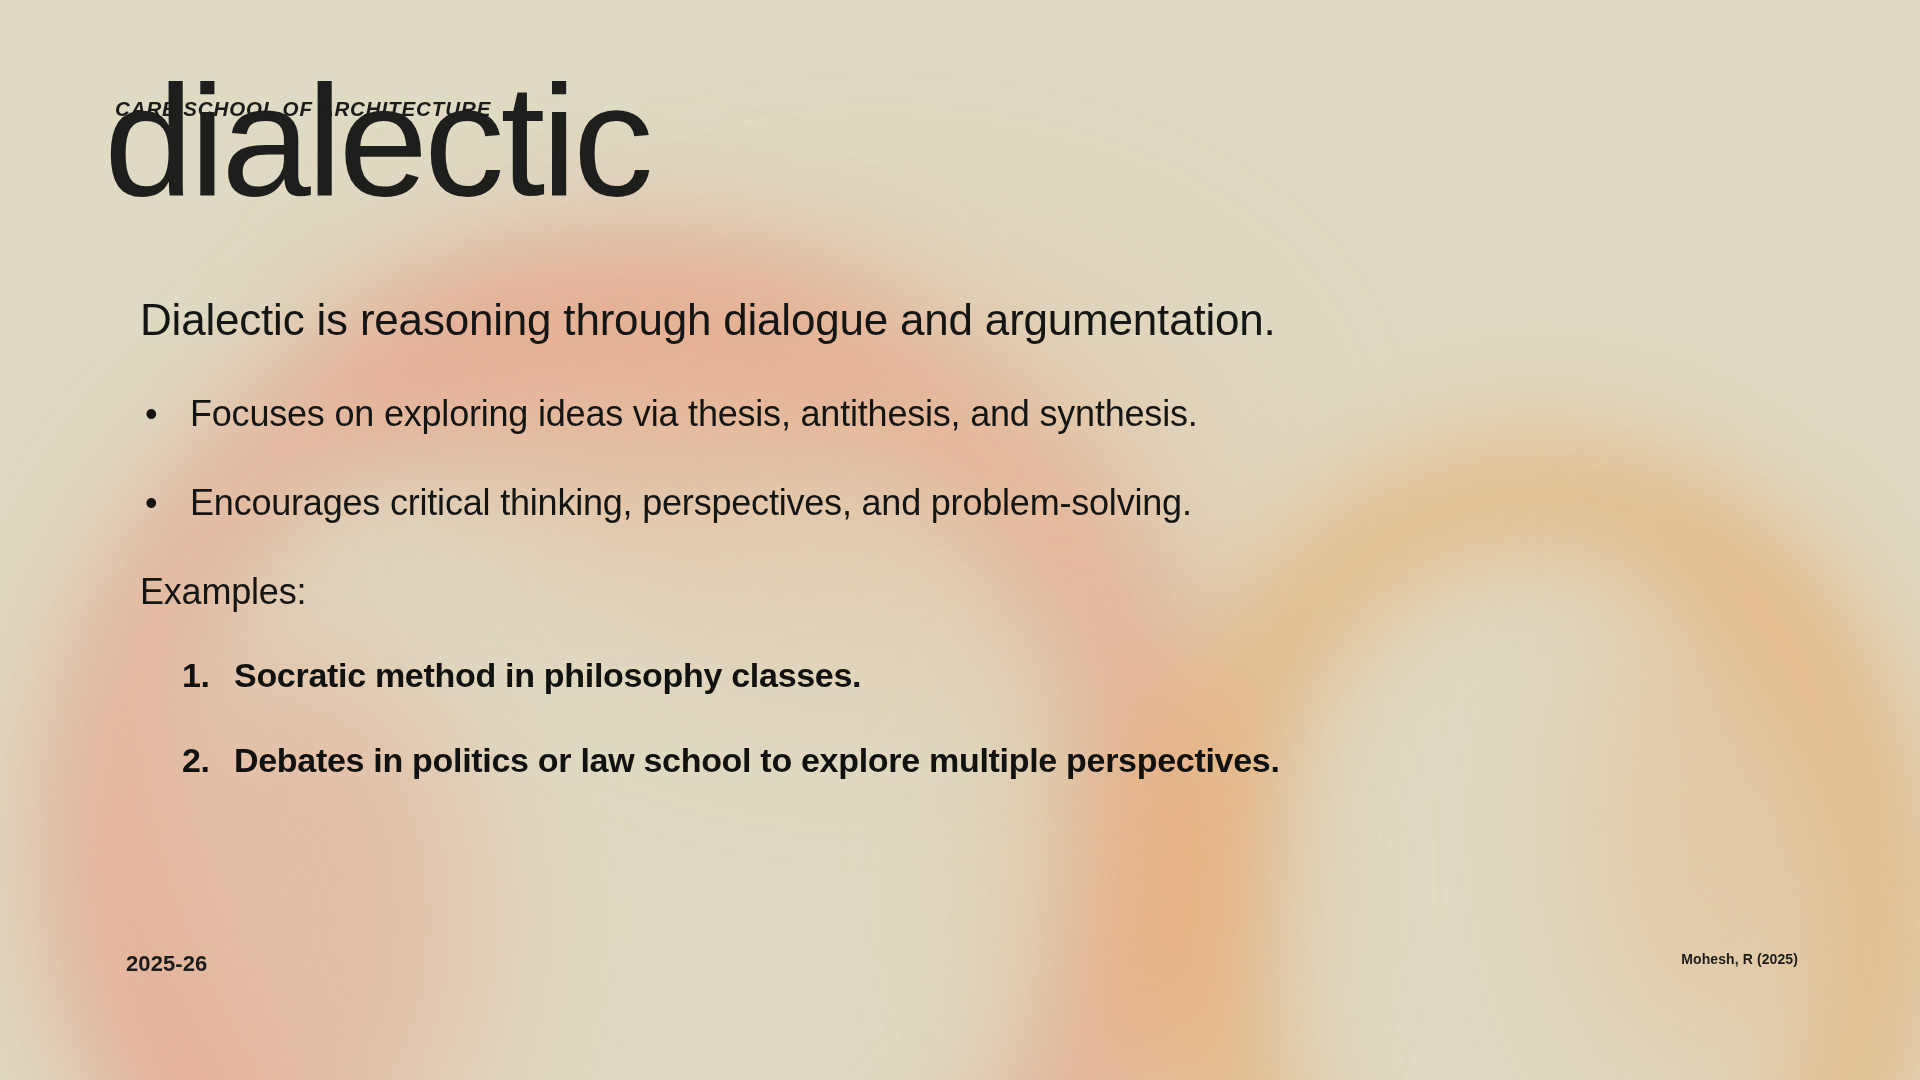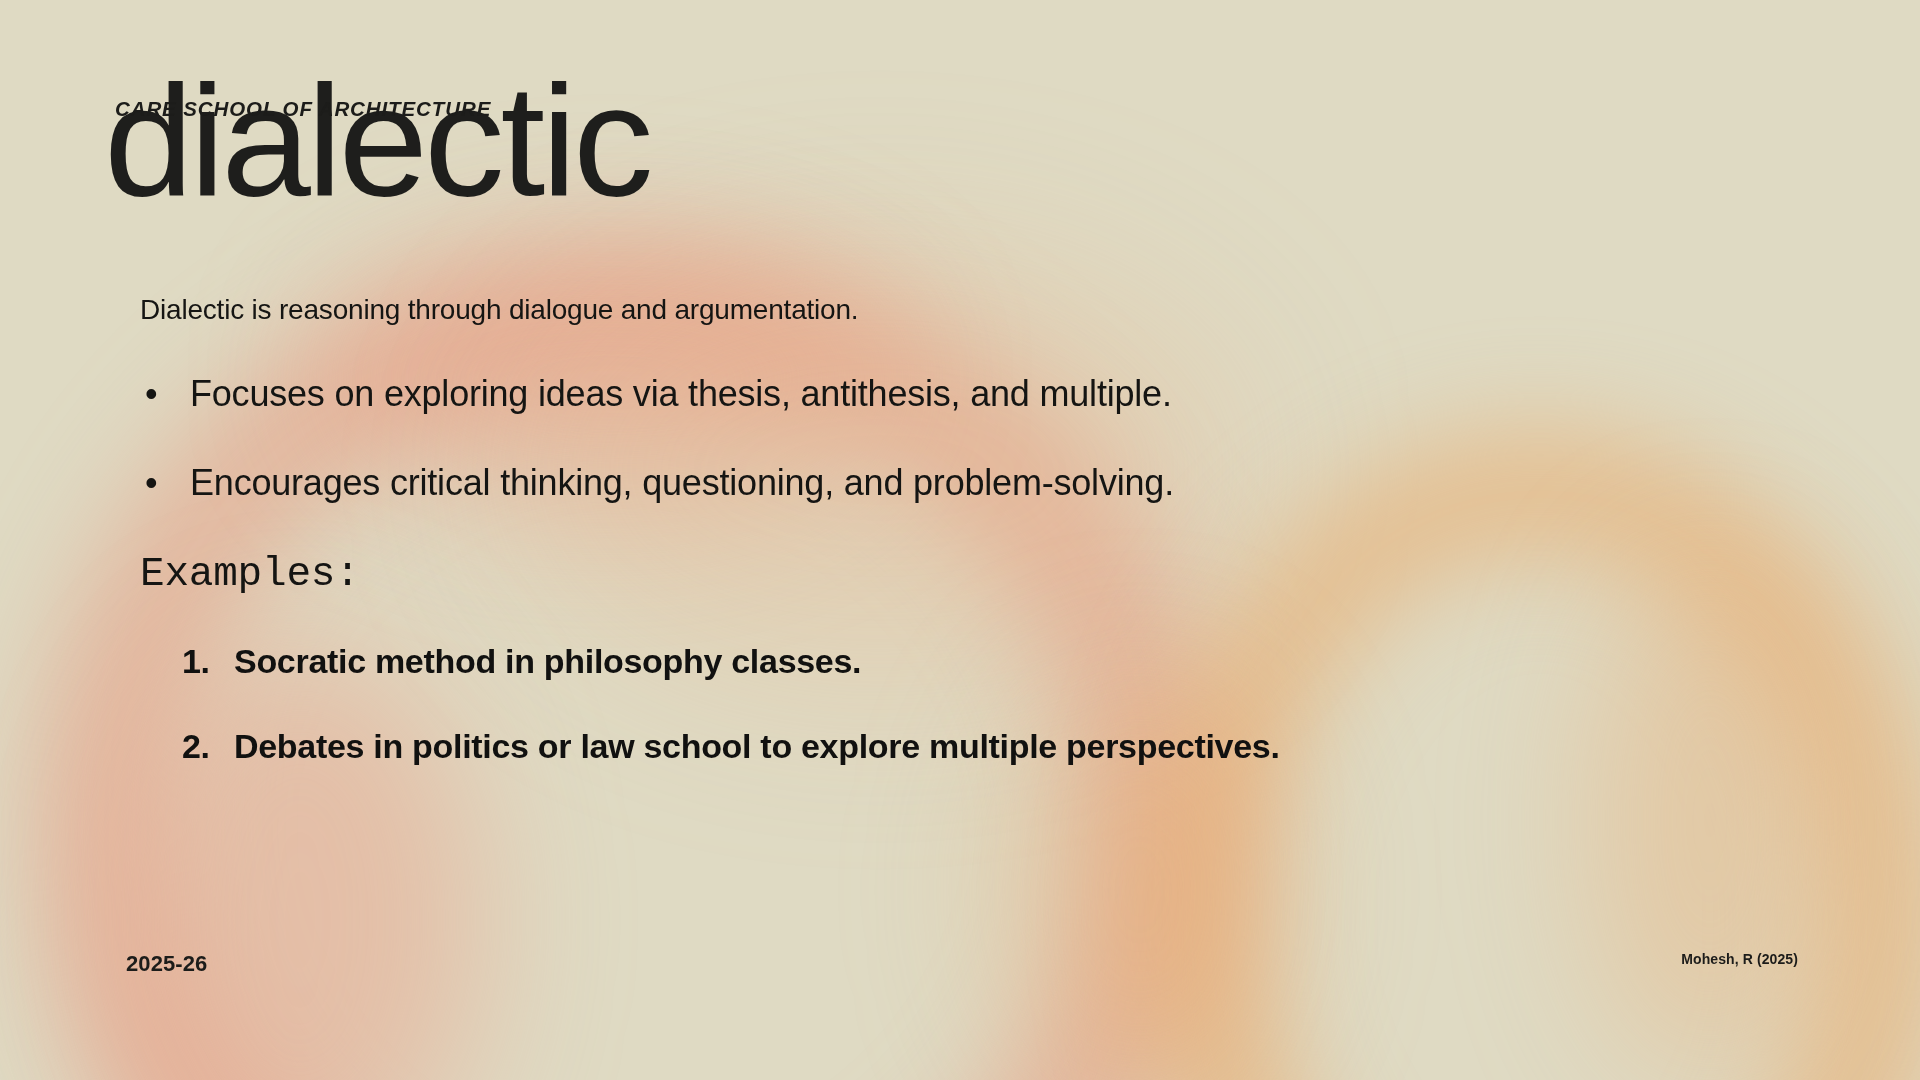--- a/index.html
+++ b/index.html
@@ -138,21 +138,21 @@
   
   .content {
     position: absolute;
     left: 140px;
     top: 292px;
     width: 1640px;
     z-index: 4;
   }
 
   .lead {
-    font-size: 28px;
+    font-size: 44px;
     line-height: 1.25;
     color: #151513;
     margin: 0 0 44px 0;
     font-weight: 400;
     letter-spacing: -0.2px;
   }
 
   .bullets {
     list-style: none;
     margin: 0 0 14px 0;
@@ -170,26 +170,25 @@
   .bullets li .dot {
     position: absolute;
     left: 5px;
     top: 0;
     font-size: 36px;
     line-height: 1.25;
     color: #151513;
   }
 
   .examples-label {
-    font-size: 41px;
+    font-size: 36px;
     line-height: 1.25;
     color: #151513;
     margin: 0 0 40px 0;
     letter-spacing: -0.2px;
-    font-family: Liberation Mono, monospace;
   }
 
   .numbered {
     list-style: none;
     margin: 0;
     padding: 0 0 0 42px;
   }
   .numbered li {
     position: relative;
     font-size: 34px;
@@ -253,25 +252,25 @@
     <div class="eyebrow">CARE SCHOOL OF ARCHITECTURE</div>
   </div>
 
   <div class="content">
 
     <p class="lead">Dialectic is reasoning through dialogue and argumentation.</p>
 
     <ul class="bullets">
       <li>
         <span class="dot">•</span>
-        <span>Focuses on exploring ideas via thesis, antithesis, and multiple.</span>
+        <span>Focuses on exploring ideas via thesis, antithesis, and synthesis.</span>
       </li>
       <li>
         <span class="dot">•</span>
-        <span>Encourages critical thinking, questioning, and problem-solving.</span>
+        <span>Encourages critical thinking, perspectives, and problem-solving.</span>
       </li>
     </ul>
 
     <p class="examples-label">Examples:</p>
 
     <ol class="numbered">
       <li>
         <span class="num">1.</span>
         <span>Socratic method in philosophy classes.</span>
       </li>

